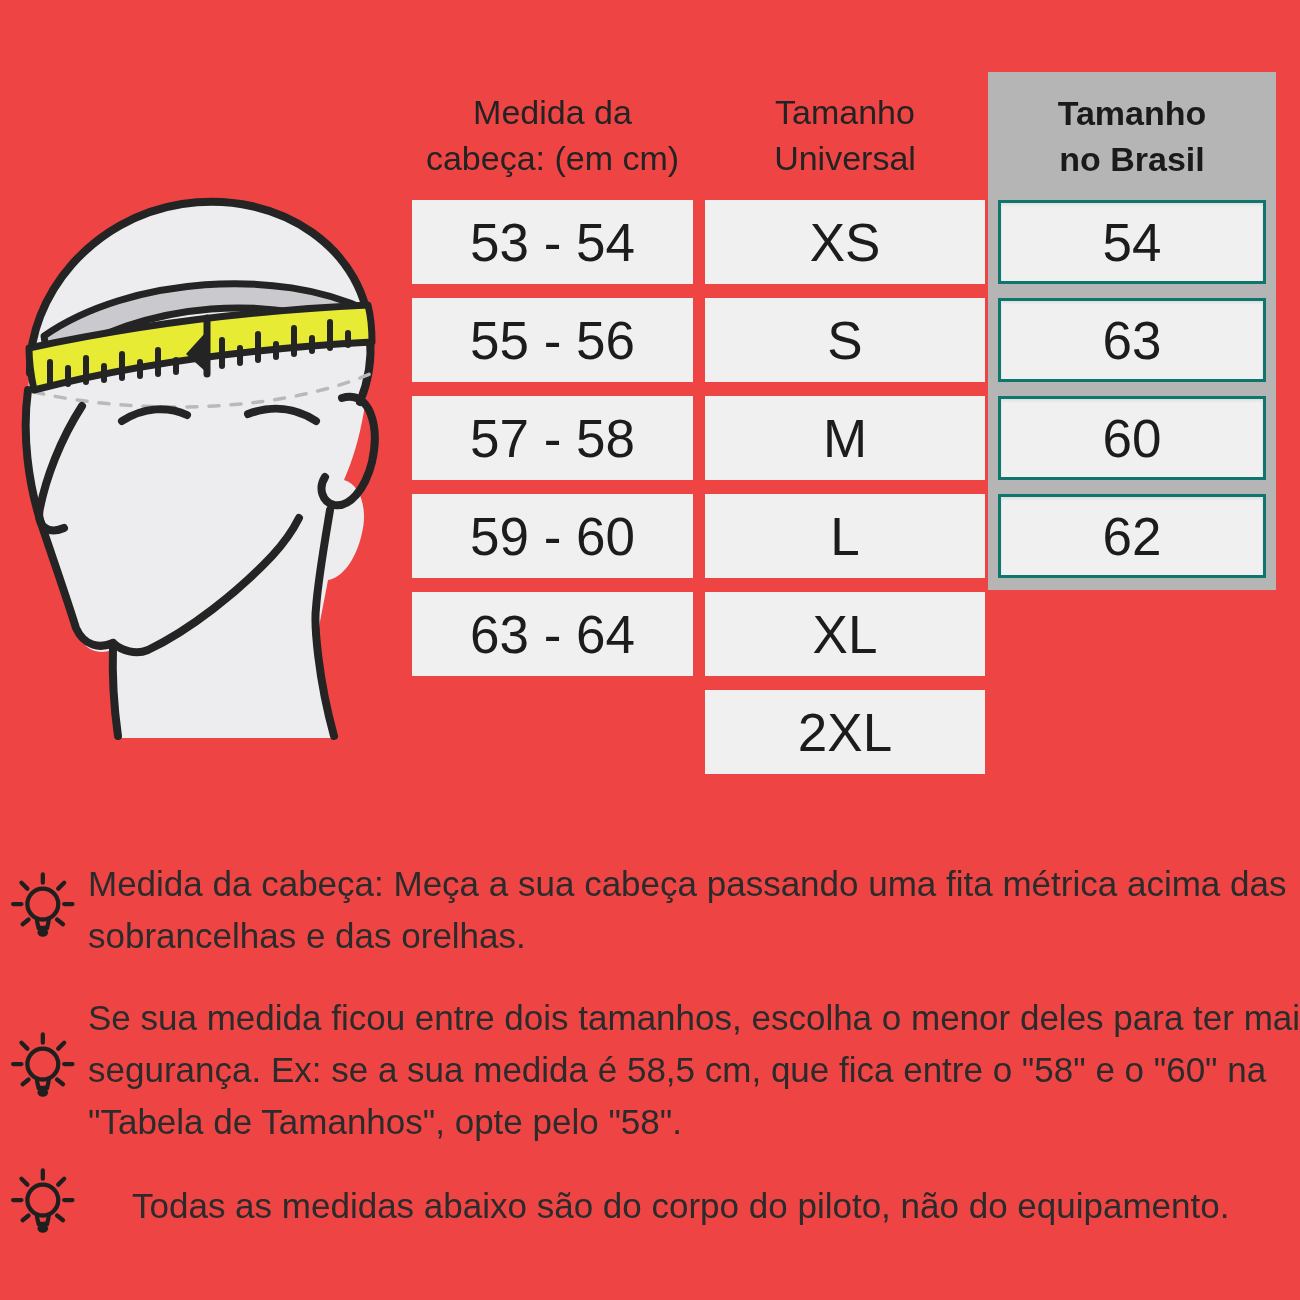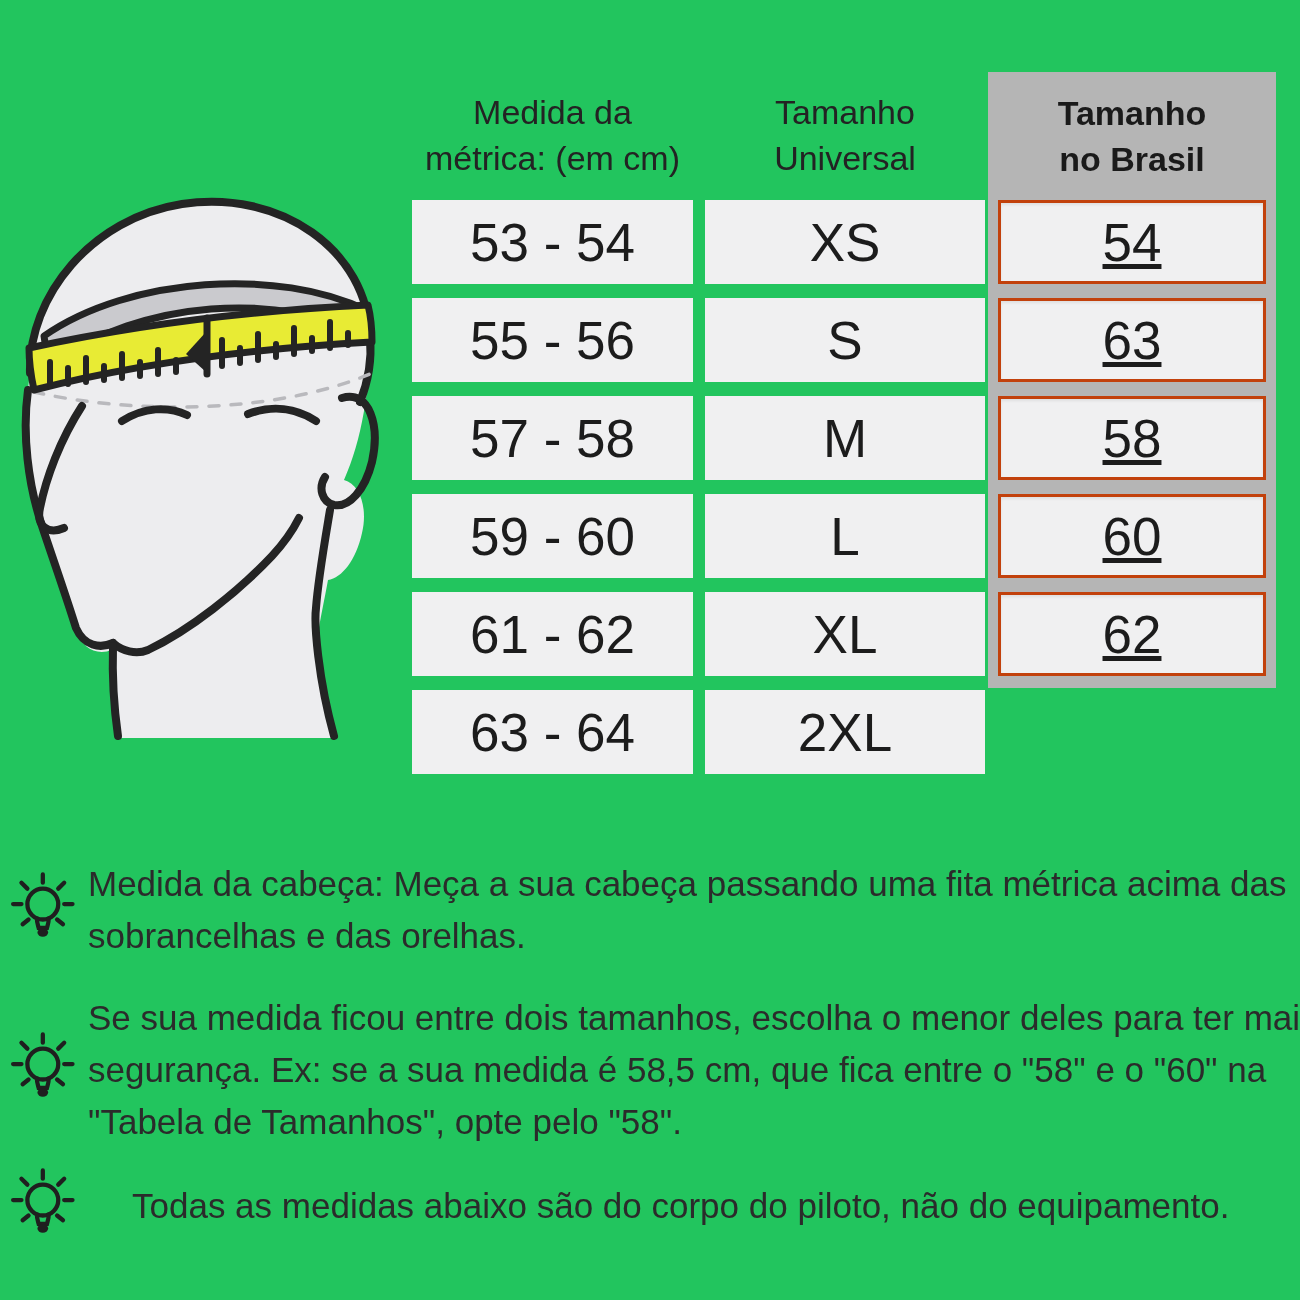--- a/index.html
+++ b/index.html
@@ -1,17 +1,17 @@
 <!DOCTYPE html>
 <html><head>
 <meta charset="utf-8">
 <style>
   html,body{margin:0;padding:0;background:#ffffff;}
   .canvas{
-    position:relative;width:1300px;height:1300px;background:#22c55e;overflow:hidden;
+    position:relative;width:1300px;height:1300px;background:#ef4444;overflow:hidden;
     font-family:"Liberation Sans","DejaVu Sans",sans-serif;color:#1d1d1f;
   }
   
   .illustration{position:absolute;left:0;top:178px;width:420px;height:565px;}
   
   .col{position:absolute;top:70px;display:flex;flex-direction:column;}
   .col-measure{left:412px;width:281px;}
   .col-universal{left:705px;width:280px;}
   .col-brazil{left:988px;width:288px;top:72px;background:#b5b5b5;padding-bottom:12px;}
   .col-header{
@@ -19,23 +19,22 @@
     font-size:34px;line-height:46px;color:#232323;
   }
   .col-brazil .col-header{height:128px;font-weight:bold;color:#1a1a1a;}
   .cell{
     height:84px;margin-bottom:14px;background:#f0f0f1;
     display:flex;align-items:center;justify-content:center;
     font-size:53px;color:#1c1c1c;
   }
   .cell:last-child{margin-bottom:0;}
   .col-brazil .cell{
-    margin-left:10px;margin-right:10px;border:3px solid #c2410c;box-sizing:border-box;
+    margin-left:10px;margin-right:10px;border:3px solid #0f766e;box-sizing:border-box;
     box-shadow:inset 0 2px 3px rgba(0,0,0,0.07);
-    text-decoration:underline;
   }
   
   .note{position:absolute;left:6px;display:flex;align-items:center;}
   .note-1{top:858px;}
   .note-2{top:992px;}
   .note-3{top:1168px;gap:44px;}
   .bulb{width:76px;height:76px;flex:0 0 76px;}
   .note-text{margin-left:6px;font-size:35px;line-height:52px;color:#2b2b2b;}
   .note-line{white-space:nowrap;}
 </style>
@@ -64,27 +63,26 @@
       <path d="M 342,220 C 370,212 380,248 372,284 C 365,312 349,330 334,327 C 322,324 318,310 325,299"></path>
       <path d="M 330,332 C 324,368 318,402 316,430 C 314,446 318,500 334,558"></path>
       <path d="M 113,468 C 112,500 114,530 118,558"></path>
     </g>
   </svg>
 
   <div>
     <div class="col col-measure">
       <div class="col-header">
         <span>Medida da</span>
-        <span>métrica: (em cm)</span>
+        <span>cabeça: (em cm)</span>
       </div>
       <div class="cell">53 - 54</div>
       <div class="cell">55 - 56</div>
       <div class="cell">57 - 58</div>
       <div class="cell">59 - 60</div>
-      <div class="cell">61 - 62</div>
       <div class="cell">63 - 64</div>
     </div>
 
     <div class="col col-universal">
       <div class="col-header">
         <span>Tamanho</span>
         <span>Universal</span>
       </div>
       <div class="cell">XS</div>
       <div class="cell">S</div>
@@ -94,21 +92,20 @@
       <div class="cell">2XL</div>
     </div>
 
     <div class="col col-brazil">
       <div class="col-header">
         <span>Tamanho</span>
         <span>no Brasil</span>
       </div>
       <div class="cell">54</div>
       <div class="cell">63</div>
-      <div class="cell">58</div>
       <div class="cell">60</div>
       <div class="cell">62</div>
     </div>
   </div>
 
   <div class="note note-1">
     <svg class="bulb" viewBox="0 0 64 64" aria-hidden="true">
       <g fill="none" stroke="#1f1f1f" stroke-width="3.6" stroke-linecap="round">
         <circle cx="31" cy="27" r="13"></circle>
         <path d="M 26,39 C 26,43 27,45 27.5,47 L 34.5,47 C 35,45 36,43 36,39"></path>

